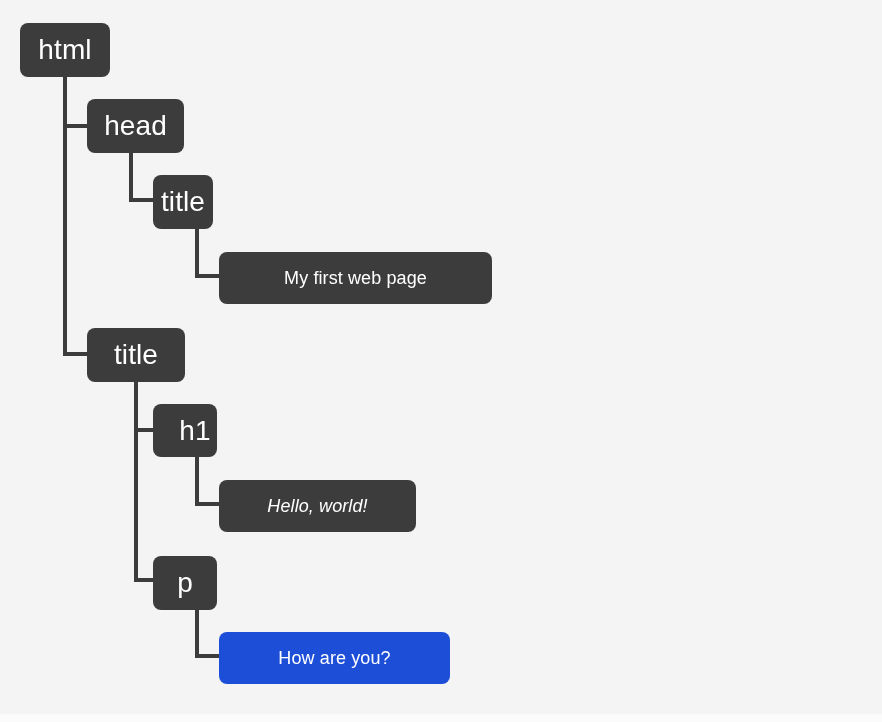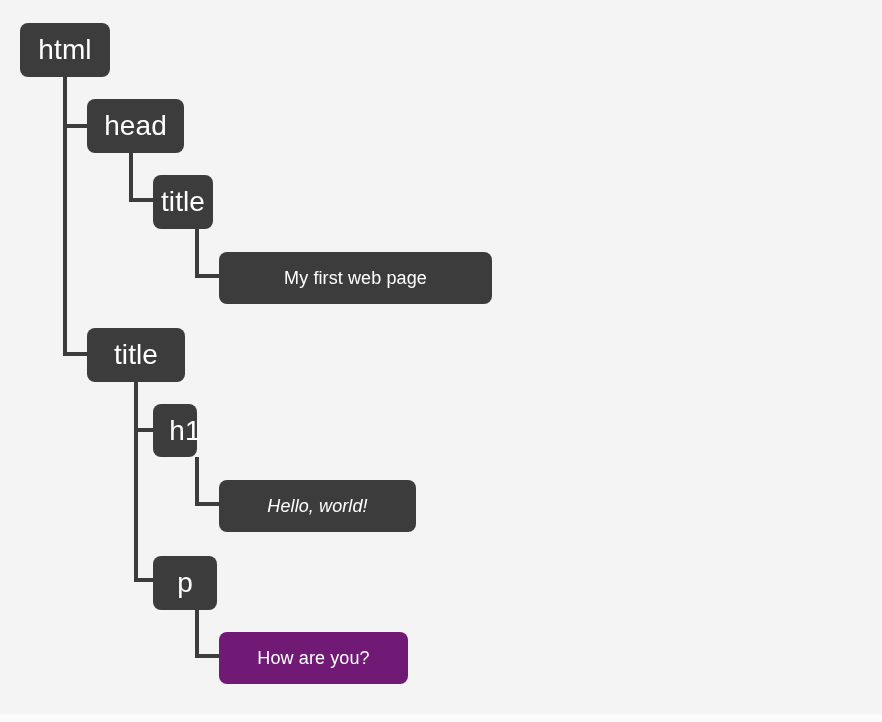--- a/index.html
+++ b/index.html
@@ -88,27 +88,27 @@
       </div>
       <div class="node tag" style="left: 153px; top: 175px; width: 60px; height: 54px; background: rgb(60, 60, 60); color: rgb(255, 255, 255);">
         <span class="label">title</span>
       </div>
       <div class="node text" style="left: 219px; top: 252px; width: 273px; height: 52px; background: rgb(60, 60, 60); color: rgb(255, 255, 255);">
         <span class="label">My first web page</span>
       </div>
       <div class="node tag" style="left: 87px; top: 328px; width: 98px; height: 54px; background: rgb(60, 60, 60); color: rgb(255, 255, 255);">
         <span class="label">title</span>
       </div>
-      <div class="node tag" style="left: 153px; top: 404px; width: 44px; height: 53px; background: rgb(60, 60, 60); color: rgb(255, 255, 255); padding-left: 20px;">
+      <div class="node tag" style="left: 153px; top: 404px; width: 64px; height: 53px; background: rgb(60, 60, 60); color: rgb(255, 255, 255); padding-left: 20px;">
         <span class="label">h1</span>
       </div>
       <div class="node text" style="left: 219px; top: 480px; width: 197px; height: 52px; background: rgb(60, 60, 60); color: rgb(255, 255, 255); font-style: italic;">
         <span class="label">Hello, world!</span>
       </div>
       <div class="node tag" style="left: 153px; top: 556px; width: 64px; height: 54px; background: rgb(60, 60, 60); color: rgb(255, 255, 255);">
         <span class="label">p</span>
       </div>
-      <div class="node text" style="left: 219px; top: 632px; width: 189px; height: 52px; background: #701a75; color: rgb(255, 255, 255);">
+      <div class="node text" style="left: 219px; top: 632px; width: 231px; height: 52px; background: #1d4ed8; color: rgb(255, 255, 255);">
         <span class="label">How are you?</span>
       </div>
     </div>
 </div>
 <div id="footer-band"></div>
 
 </body></html>

